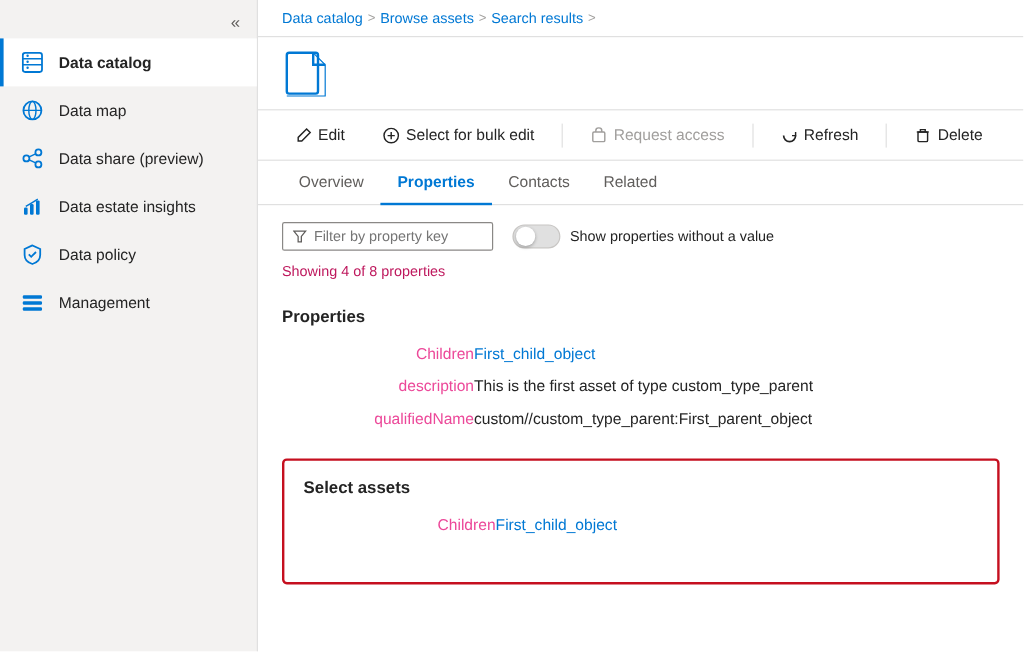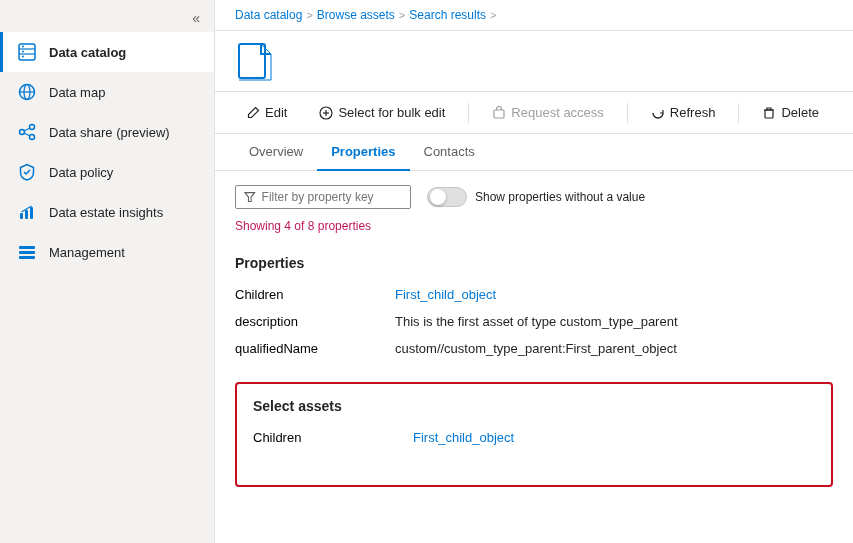--- a/index.html
+++ b/index.html
@@ -203,21 +203,21 @@
       box-shadow: 0 1px 3px rgba(0,0,0,0.3);
     }
     .toggle-label { font-size: 12px; color: #242424; }
 
     .showing-text { font-size: 12px; color: #be185d; margin-bottom: 22px; }
 
     
     .section-title { font-size: 14px; font-weight: 600; color: #242424; margin-bottom: 10px; }
     .prop-table { width: 100%; border-collapse: collapse; margin-bottom: 20px; }
     .prop-table tr td { padding: 6px 0; vertical-align: top; }
-    .prop-key { color: #000000; font-size: 13px; width: 160px; }
+    .prop-key { color: #ec4899; font-size: 13px; width: 160px; text-align: right; }
     .prop-value { color: #242424; font-size: 13px; }
     .prop-value.link { color: #0078d4; cursor: pointer; text-decoration: none; }
 
     
     .related-assets-box {
       border: 2px solid #c50f1f;
       border-radius: 4px;
       padding: 14px 16px;
       margin-top: 4px;
     }
@@ -265,37 +265,37 @@
           <line x1="6.3" y1="7.8" x2="11.7" y2="5.2" stroke="#0078d4" stroke-width="1.2"></line>
           <line x1="6.3" y1="10.2" x2="11.7" y2="12.8" stroke="#0078d4" stroke-width="1.2"></line>
         </svg>
     </span>
     <span class="sidebar-item-label">Data share (preview)</span>
   </div>
 
   <div class="sidebar-item">
     <span class="sidebar-item-icon">
       <svg width="18" height="18" viewBox="0 0 18 18">
-          <path d="M9 1.5L2.5 4.5v5c0 4 3 6.5 6.5 7.5 3.5-1 6.5-3.5 6.5-7.5v-5L9 1.5z" fill="none" stroke="#0078d4" stroke-width="1.5"></path>
-          <polyline points="6,9 8,11 12,7" fill="none" stroke="#0078d4" stroke-width="1.5"></polyline>
-        </svg>
-    </span>
-    <span class="sidebar-item-label">Data policy</span>
-  </div>
-
-  <div class="sidebar-item">
-    <span class="sidebar-item-icon">
-      <svg width="18" height="18" viewBox="0 0 18 18">
           <rect x="2" y="10" width="3" height="6" fill="#0078d4" rx="1"></rect>
           <rect x="7" y="7" width="3" height="9" fill="#0078d4" rx="1"></rect>
           <rect x="12" y="4" width="3" height="12" fill="#0078d4" rx="1"></rect>
           <polyline points="3.5,9 8.5,6 13.5,3" fill="none" stroke="#0078d4" stroke-width="1.2"></polyline>
         </svg>
     </span>
     <span class="sidebar-item-label">Data estate insights</span>
+  </div>
+
+  <div class="sidebar-item">
+    <span class="sidebar-item-icon">
+      <svg width="18" height="18" viewBox="0 0 18 18">
+          <path d="M9 1.5L2.5 4.5v5c0 4 3 6.5 6.5 7.5 3.5-1 6.5-3.5 6.5-7.5v-5L9 1.5z" fill="none" stroke="#0078d4" stroke-width="1.5"></path>
+          <polyline points="6,9 8,11 12,7" fill="none" stroke="#0078d4" stroke-width="1.5"></polyline>
+        </svg>
+    </span>
+    <span class="sidebar-item-label">Data policy</span>
   </div>
 
   <div class="sidebar-item">
     <span class="sidebar-item-icon">
       <svg width="18" height="18" viewBox="0 0 18 18">
           <rect x="1" y="3" width="16" height="3" rx="1" fill="#0078d4"></rect>
           <rect x="1" y="8" width="16" height="3" rx="1" fill="#0078d4"></rect>
           <rect x="1" y="13" width="16" height="3" rx="1" fill="#0078d4"></rect>
         </svg>
     </span>
@@ -363,20 +363,21 @@
           <rect x="3" y="4" width="8" height="8" rx="1" fill="none" stroke="#242424" stroke-width="1.2"></rect>
         </svg>
       <span>Delete</span>
     </button>
   </div>
 
   <div class="tabs">
     <div class="tab">Overview</div>
     <div class="tab active">Properties</div>
     <div class="tab">Contacts</div>
+    <div class="tab">Related</div>
   </div>
 
   <div class="content">
 
     <div class="filter-bar">
       <div class="filter-input-wrap">
         <svg width="13" height="13" viewBox="0 0 13 13">
             <polygon points="1,1 12,1 8,6 8,11 5,11 5,6" fill="none" stroke="#605e5c" stroke-width="1.2"></polygon>
           </svg>
         <input type="text" placeholder="Filter by property key" style="">

